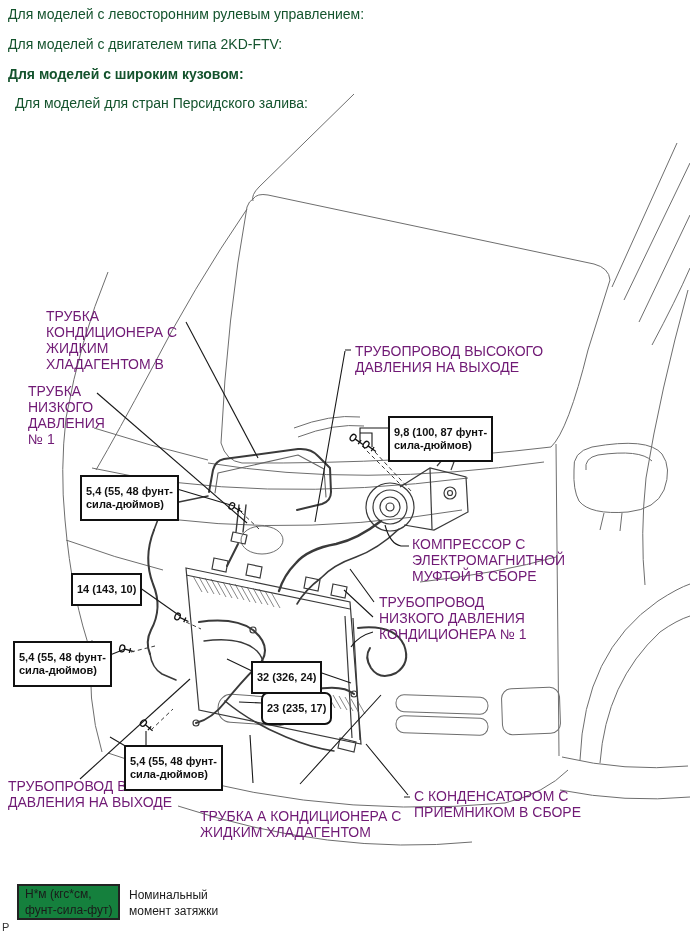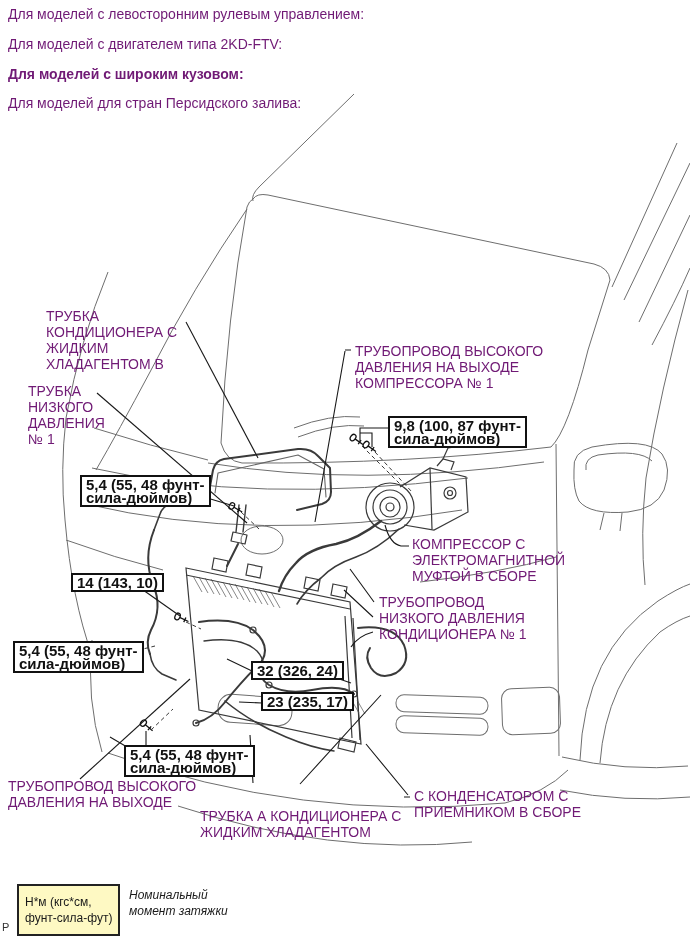--- a/index.html
+++ b/index.html
@@ -1,41 +1,41 @@
 <!DOCTYPE html>
 <html><head>
 <meta charset="utf-8">
 <style>
   html,body{margin:0;padding:0;background:#fff;}
   .page{position:relative;width:690px;height:942px;background:#fff;overflow:hidden;
         font-family:"Liberation Sans",sans-serif;color:#1a1a1a;}
-  .hdr{position:absolute;left:8px;font-size:14px;line-height:19px;color:#701a75;}
+  .hdr{position:absolute;left:8px;font-size:14px;line-height:19px;color:#14532d;}
   .hdr4{width:300px;}
   svg{position:absolute;left:0;top:0;}
   .lbl{position:absolute;font-size:14px;line-height:16px;color:#701a75;white-space:nowrap;}
   .lbl span{display:block;}
-  .tbox{position:absolute;border:2px solid #111;background:#fff;padding:1px 4px;
-        font-size:15px;font-weight:bold;line-height:13px;color:#111;white-space:nowrap;}
+  .tbox{position:absolute;border:2px solid #111;background:#fff;padding:8px 4px;
+        font-size:11px;font-weight:bold;line-height:13px;color:#111;white-space:nowrap;}
   .tbox span{display:block;}
-  .legend-box{position:absolute;left:17px;top:884px;border:2px solid #222;background:#fef9c3;
-        padding:8px 6px;font-size:12px;line-height:16px;white-space:nowrap;}
+  .legend-box{position:absolute;left:17px;top:884px;border:2px solid #222;background:#15803d;
+        padding:0 6px;font-size:12px;line-height:16px;white-space:nowrap;}
   .legend-box span{display:block;}
   .legend-desc{position:absolute;left:129px;top:887px;font-size:12px;line-height:16px;white-space:nowrap;}
-  .legend-desc span{display:block;font-style:italic;}
+  .legend-desc span{display:block;}
   .pmark{position:absolute;left:2px;top:921px;font-size:11px;color:#333;}
 </style>
 </head>
 <body>
 
 <div class="page">
 
   <div class="hdr" style="top:5px;">Для моделей с левосторонним рулевым управлением:</div>
   <div class="hdr" style="top:35px;">Для моделей с двигателем типа 2KD-FTV:</div>
   <div class="hdr" style="top:65px;font-weight:bold;">Для моделей с широким кузовом:</div>
-  <div class="hdr hdr4" style="top:94px;">Для моделей для стран Персидского залива:</div>
+  <div class="hdr hdr4" style="top:94px;text-align:right;">Для моделей для стран Персидского залива:</div>
 
   <svg width="690" height="942" viewBox="0 0 690 942">
 
     <g fill="none" stroke="#6e6e6e" stroke-width="1">
       <path d="M354,94 L259,187 Q251,195 253,201"></path>
       <path d="M253,199 Q257,193 268,195 L594,264 Q609,268 610,280 L588,350 Q568,431 551,447 Q408,464 242,463 Q226,461 221,443 Q227,317 247,207 Q249,201 253,199 Z"></path>
       <path d="M612,287 L677,143"></path>
       <path d="M624,300 L690,163"></path>
       <path d="M639,322 L690,215"></path>
       <path d="M652,345 Q676,300 690,268"></path>
@@ -182,21 +182,20 @@
   </div>
   <div class="lbl" style="left:28px;top:383px;">
     <span>ТРУБКА</span>
     <span>НИЗКОГО</span>
     <span>ДАВЛЕНИЯ</span>
     <span>№ 1</span>
   </div>
   <div class="lbl" style="left:355px;top:343px;">
     <span>ТРУБОПРОВОД ВЫСОКОГО</span>
     <span>ДАВЛЕНИЯ НА ВЫХОДЕ</span>
-    <span>КОМПРЕССОРА № 1</span>
   </div>
   <div class="lbl" style="left:412px;top:536px;">
     <span>КОМПРЕССОР С</span>
     <span>ЭЛЕКТРОМАГНИТНОЙ</span>
     <span>МУФТОЙ В СБОРЕ</span>
   </div>
   <div class="lbl" style="left:379px;top:594px;">
     <span>ТРУБОПРОВОД</span>
     <span>НИЗКОГО ДАВЛЕНИЯ</span>
     <span>КОНДИЦИОНЕРА № 1</span>
@@ -225,21 +224,21 @@
   <div class="tbox" style="left:71px;top:573px;">
     <span>14 (143, 10)</span>
   </div>
   <div class="tbox" style="left:13px;top:641px;">
     <span>5,4 (55, 48 фунт-</span>
     <span>сила-дюймов)</span>
   </div>
   <div class="tbox" style="left:251px;top:661px;">
     <span>32 (326, 24)</span>
   </div>
-  <div class="tbox" style="left:261px;top:692px;">
+  <div class="tbox" style="left:261px;top:692px;border-radius:7px;">
     <span>23 (235, 17)</span>
   </div>
   <div class="tbox" style="left:124px;top:745px;">
     <span>5,4 (55, 48 фунт-</span>
     <span>сила-дюймов)</span>
   </div>
 
   <div class="legend-box">
     <span>Н*м (кгс*см,</span>
     <span>фунт-сила-фут)</span>

